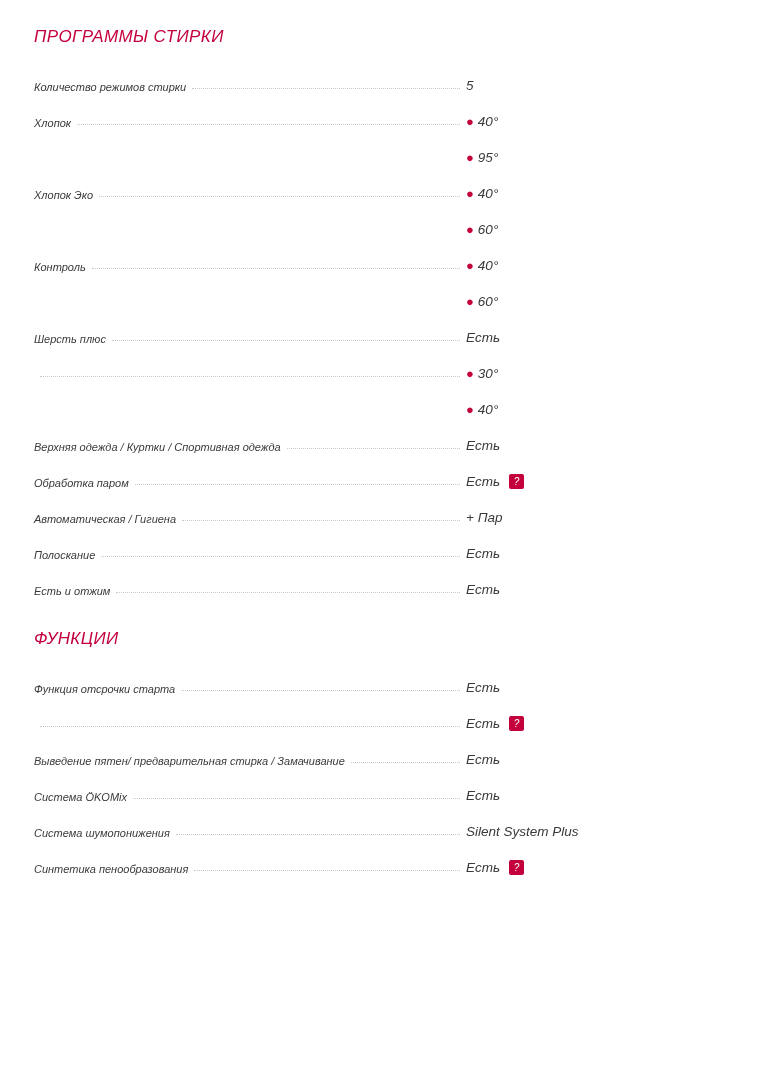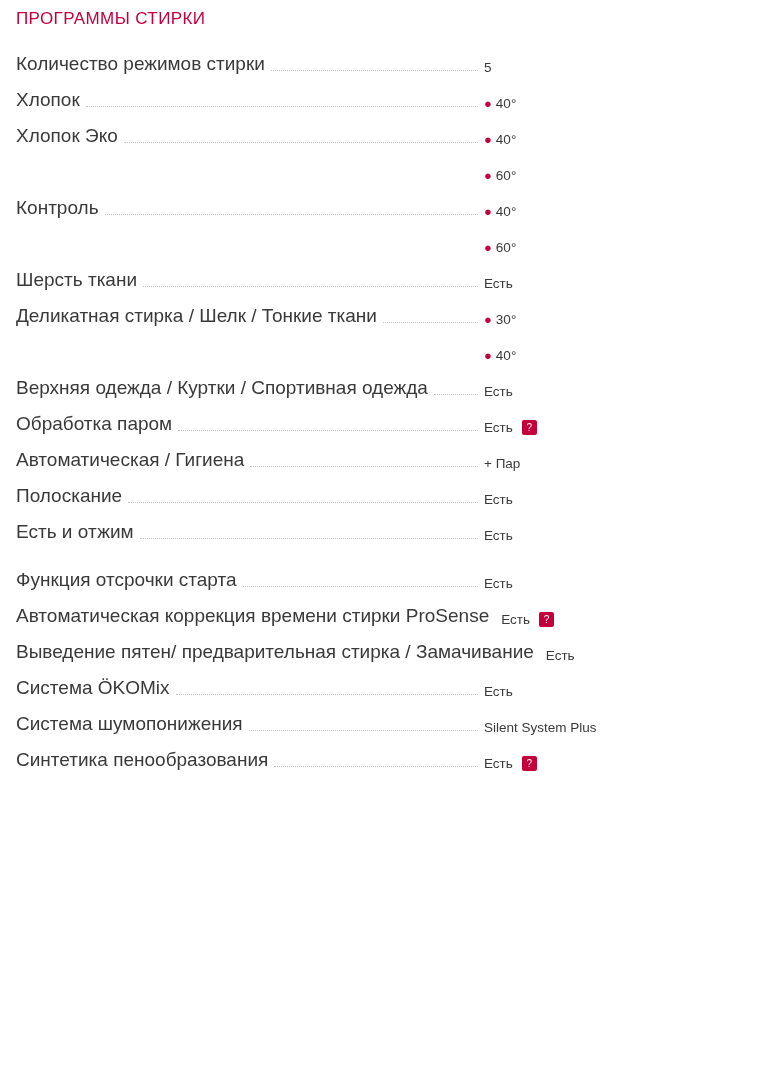--- a/index.html
+++ b/index.html
@@ -10,22 +10,23 @@
   body {
     width: 782px;
     height: 1066px;
     font-family: "Liberation Sans", sans-serif;
     color: #3c3c3c;
     -webkit-font-smoothing: antialiased;
   }
   .page {
     position: relative;
     width: 642px;
-    padding: 0;
+    padding: 18px;
     box-sizing: border-box;
+    font-style: italic;
   }
   .section {
     padding: 0 16px 0 16px;
   }
   .section-title {
     color: #c4003c;
     font-size: 17px;
     letter-spacing: 0.4px;
     font-weight: 400;
     margin: 0;
@@ -39,21 +40,21 @@
   .rows {
     margin-top: 12px;
   }
   .row {
     display: flex;
     align-items: flex-end;
     min-height: 36px;
     position: relative;
   }
   .row-label {
-    font-size: 19px;
+    font-size: 11px;
     color: #3a3a3a;
     white-space: nowrap;
     padding-bottom: 2px;
     text-align: right;
   }
   .dots {
     flex: 1 1 auto;
     border-bottom: 1px dotted #c9c9c9;
     margin: 0 6px 6px 6px;
     height: 1px;
@@ -109,20 +110,25 @@
         <span class="dots"></span>
         <span class="row-value">5</span>
       </div>
 
       <div class="row">
         <span class="row-label">Хлопок</span>
         <span class="dots"></span>
         <span class="row-value"><span class="bullet">●</span><span>40°</span></span>
       </div>
 
+      <div class="row no-label no-dots">
+        <span class="row-label"></span>
+        <span class="dots"></span>
+        <span class="row-value"><span class="bullet">●</span><span>95°</span></span>
+      </div>
 
       <div class="row">
         <span class="row-label">Хлопок Эко</span>
         <span class="dots"></span>
         <span class="row-value"><span class="bullet">●</span><span>40°</span></span>
       </div>
 
       <div class="row no-label no-dots">
         <span class="row-label"></span>
         <span class="dots"></span>
@@ -135,27 +141,26 @@
         <span class="row-value"><span class="bullet">●</span><span>40°</span></span>
       </div>
 
       <div class="row no-label no-dots">
         <span class="row-label"></span>
         <span class="dots"></span>
         <span class="row-value"><span class="bullet">●</span><span>60°</span></span>
       </div>
 
       <div class="row">
-        <span class="row-label">Шерсть ткани</span>
-        <span class="dots"></span>
-        <span class="row-value">Есть</span>
-      </div>
-
-      <div class="row">
-        <span class="row-label">Деликатная стирка / Шелк / Тонкие ткани</span>
+        <span class="row-label">Шерсть плюс</span>
+        <span class="dots"></span>
+        <span class="row-value">Есть</span>
+      </div>
+
+      <div class="row">
         <span class="dots"></span>
         <span class="row-value"><span class="bullet">●</span><span>30°</span></span>
       </div>
 
       <div class="row no-label no-dots">
         <span class="row-label"></span>
         <span class="dots"></span>
         <span class="row-value"><span class="bullet">●</span><span>40°</span></span>
       </div>
 
@@ -187,30 +192,30 @@
       <div class="row">
         <span class="row-label">Есть и отжим</span>
         <span class="dots"></span>
         <span class="row-value">Есть</span>
       </div>
 
     </div>
   </div>
 
   <div class="section sec-2">
+    <h2 class="section-title">ФУНКЦИИ</h2>
     <div class="rows">
 
       <div class="row">
         <span class="row-label">Функция отсрочки старта</span>
         <span class="dots"></span>
         <span class="row-value">Есть</span>
       </div>
 
       <div class="row">
-        <span class="row-label">Автоматическая коррекция времени стирки ProSense</span>
         <span class="dots"></span>
         <span class="row-value"><span>Есть</span><span class="help">?</span></span>
       </div>
 
       <div class="row">
         <span class="row-label">Выведение пятен/ предварительная стирка / Замачивание</span>
         <span class="dots"></span>
         <span class="row-value">Есть</span>
       </div>
 

